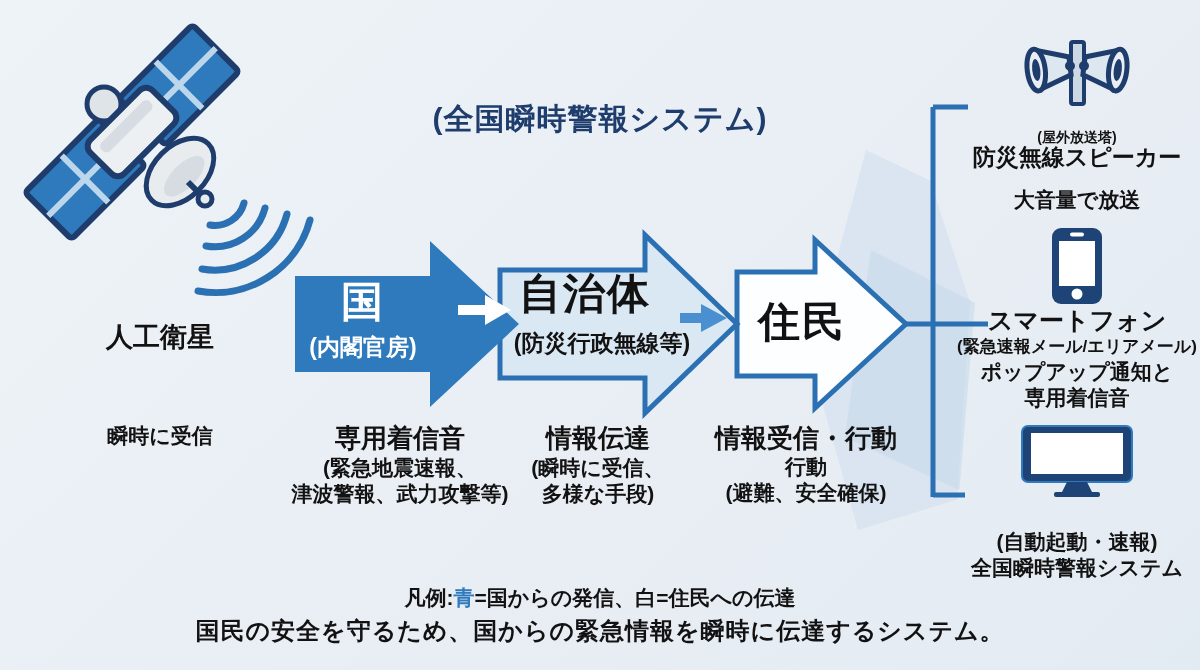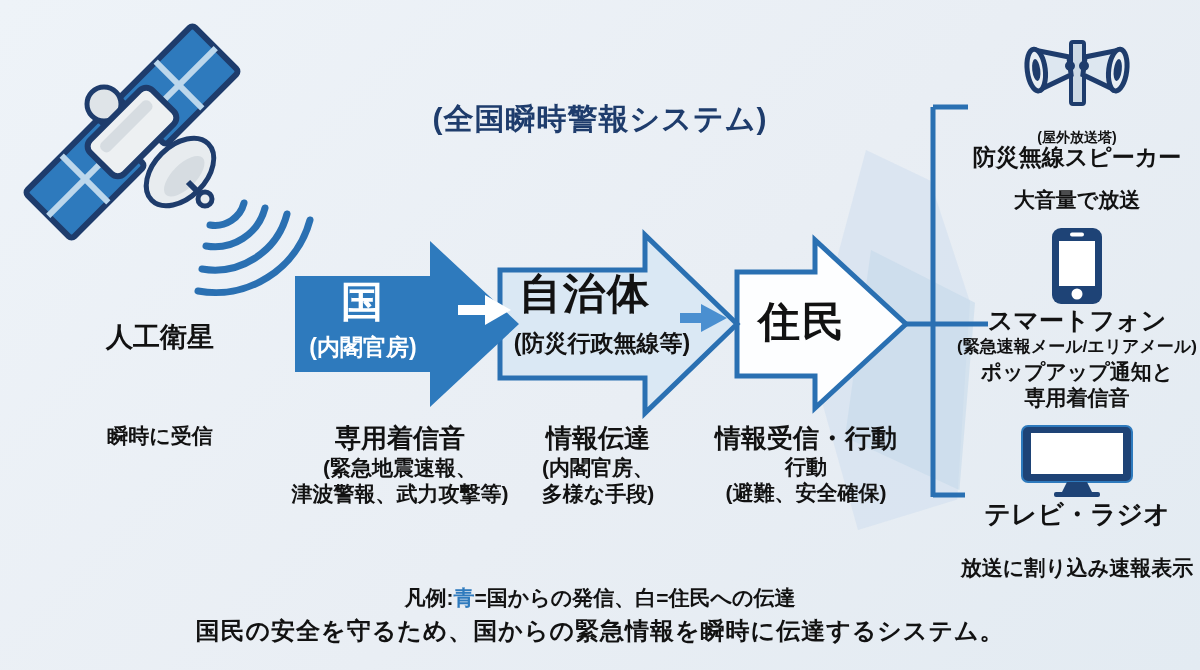--- a/index.html
+++ b/index.html
@@ -117,21 +117,21 @@
   <div class="t white arrow-sub" style="left:363px;top:334px;">(内閣官房)</div>
   <div class="t arrow-big" style="left:585px;top:270px;">自治体</div>
   <div class="t arrow-sub" style="left:585px;top:330px;margin-left:17px;">(防災行政無線等)</div>
   <div class="t arrow-big" style="left:802px;top:298px;text-align:right;">住民</div>
 
   <div class="t h26" style="left:400px;top:424px;">専用着信音</div>
   <div class="t h21" style="left:400px;top:456px;">(緊急地震速報、</div>
   <div class="t h21" style="left:400px;top:482px;">津波警報、武力攻撃等)</div>
 
   <div class="t h26" style="left:598px;top:424px;">情報伝達</div>
-  <div class="t h21" style="left:598px;top:456px;">(内閣官房、</div>
+  <div class="t h21" style="left:598px;top:456px;">(瞬時に受信、</div>
   <div class="t h21" style="left:598px;top:482px;">多様な手段)</div>
 
   <div class="t h26" style="left:806px;top:424px;">情報受信・行動</div>
   <div class="t h21" style="left:806px;top:455px;">行動</div>
   <div class="t h21" style="left:806px;top:481px;">(避難、安全確保)</div>
 
   <div class="icobox" style="left:1013px;top:36px;width:128px;height:70px;">
     <svg viewBox="0 0 128 72" width="128" height="72">
       <rect x="58" y="6" width="13" height="62" rx="2" fill="#ccd9e4" stroke="#1e3c6c" stroke-width="4"></rect>
       <g transform="rotate(-7 56 30)">
@@ -166,22 +166,22 @@
   <div class="t h21" style="left:1077px;top:386px;">専用着信音</div>
 
   <div class="icobox" style="left:1020px;top:424px;width:114px;height:74px;">
     <svg viewBox="0 0 114 74" width="114" height="74">
       <rect x="2" y="2" width="110" height="56" rx="6" class="nv" stroke="#2e7abd" stroke-width="2"></rect>
       <rect x="11" y="9" width="92" height="41" fill="#ffffff"></rect>
       <polygon points="47,58 67,58 72,68 42,68" class="nv"></polygon>
       <rect x="34" y="68" width="46" height="5" rx="2" class="nv"></rect>
     </svg>
   </div>
-  <div class="t h26" style="left:1077px;top:500px;">テレビ・ラジオ</div>
-  <div class="t h21" style="left:1077px;top:556px;">放送に割り込み速報表示</div>
+  <div class="t h21" style="left:1077px;top:530px;">(自動起動・速報)</div>
+  <div class="t h21" style="left:1077px;top:556px;">全国瞬時警報システム</div>
 
   <div class="t h21 legend" style="left:600px;top:586px;">
     <span>凡例:</span><span class="blue">青</span><span>=国からの発信、</span><span>白</span><span>=住民への伝達</span>
   </div>
 
   <div class="t caption" style="left:600px;top:618px;font-family:Liberation Serif, serif;">国民の安全を守るため、国からの緊急情報を瞬時に伝達するシステム。</div>
 
 </div>
 
 </body></html>

